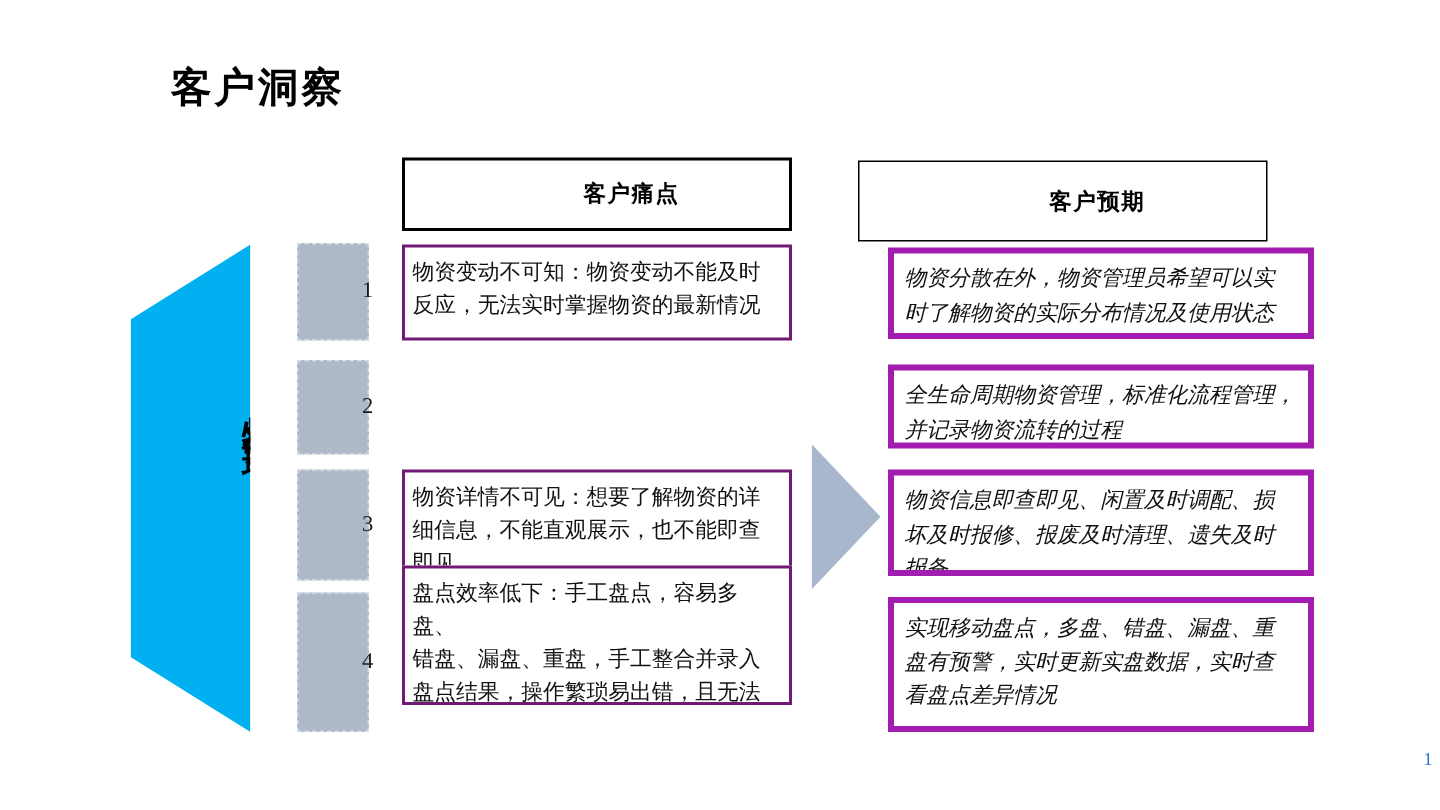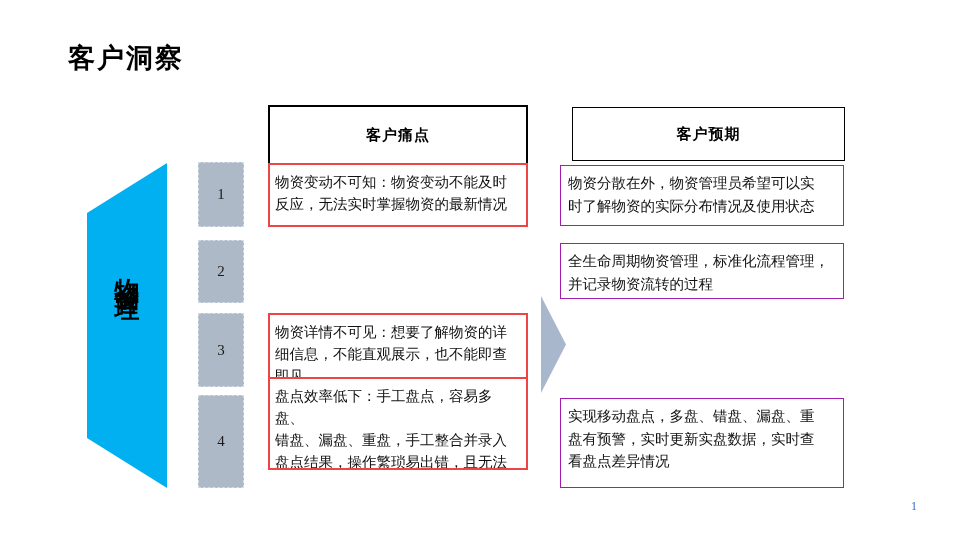--- a/index.html
+++ b/index.html
@@ -4,21 +4,21 @@
 <style>
   html, body { margin: 0; padding: 0; }
   body {
     width: 960px; height: 540px;
     background: #ffffff;
     font-family: "Liberation Sans", sans-serif;
     color: #000;
     position: relative;
     overflow: hidden;
   }
-  * { box-sizing: border-box; }
+  * { box-sizing: border-box; padding-left: 46px; }
   .slide { position: relative; width: 960px; height: 540px; background: #fff; }
 
   .title {
     position: absolute; left: 68px; top: 40px;
     font-size: 27px; font-weight: bold; letter-spacing: 2px;
     color: #000;
   }
 
   
   .banner {
@@ -45,37 +45,37 @@
     font-family: "Liberation Serif", serif;
     font-size: 15px; color: #1a1a1a;
   }
   .numbox.n1 { top: 162px; height: 65px; }
   .numbox.n2 { top: 240px; height: 63px; }
   .numbox.n3 { top: 313px; height: 74px; }
   .numbox.n4 { top: 395px; height: 93px; }
 
   
   .colheader {
-    position: absolute; height: 60px;
+    position: absolute; height: 49px;
     border: 2px solid #000; background: #fff;
     display: flex; align-items: center; justify-content: center;
     font-size: 15px; font-weight: bold; letter-spacing: 1px;
   }
   .colheader.pain   { left: 268px; top: 105px; width: 260px; }
   .colheader.expect { left: 572px; top: 107px; width: 273px; height: 54px; border-width: 1.5px; }
 
   
   .cell {
     position: absolute; background: #fff;
     font-size: 14.5px; line-height: 22px; color: #111;
     padding: 6px 5px 4px 5px;
     white-space: pre-wrap; overflow: hidden;
   }
-  .cell.pain   { left: 268px; width: 260px; border: 2px solid #ef4444; }
-  .cell.expect { left: 560px; width: 284px; border: 1px solid #a21caf; padding-left: 7px; line-height: 22.5px; }
+  .cell.pain   { left: 268px; width: 260px; border: 2px solid #701a75; }
+  .cell.expect { left: 592px; width: 284px; border: 4px solid #a21caf; padding-left: 7px; line-height: 22.5px; font-style: italic; }
 
   .cell.p1 { top: 163px; height: 64px; }
   .cell.p2 { top: 240px; height: 63px; }
   .cell.p3 { top: 313px; height: 74px; }
   .cell.p4 { top: 377px; height: 93px; }
 
   .cell.e1 { top: 165px; height: 61px; }
   .cell.e2 { top: 243px; height: 56px; }
   .cell.e3 { top: 313px; height: 71px; }
   .cell.e4 { top: 398px; height: 90px; }
@@ -124,19 +124,22 @@
 错盘、漏盘、重盘，手工整合并录入
 盘点结果，操作繁琐易出错，且无法
 保障数据及时性</div>
 
   <div class="flow-arrow"></div>
 
   <div class="cell expect e1">物资分散在外，物资管理员希望可以实
 时了解物资的实际分布情况及使用状态</div>
   <div class="cell expect e2">全生命周期物资管理，标准化流程管理，
 并记录物资流转的过程</div>
+  <div class="cell expect e3">物资信息即查即见、闲置及时调配、损
+坏及时报修、报废及时清理、遗失及时
+报备</div>
   <div class="cell expect e4">实现移动盘点，多盘、错盘、漏盘、重
 盘有预警，实时更新实盘数据，实时查
 看盘点差异情况</div>
 
   <div class="page-number">1</div>
 
 </div>
 
 </body></html>

